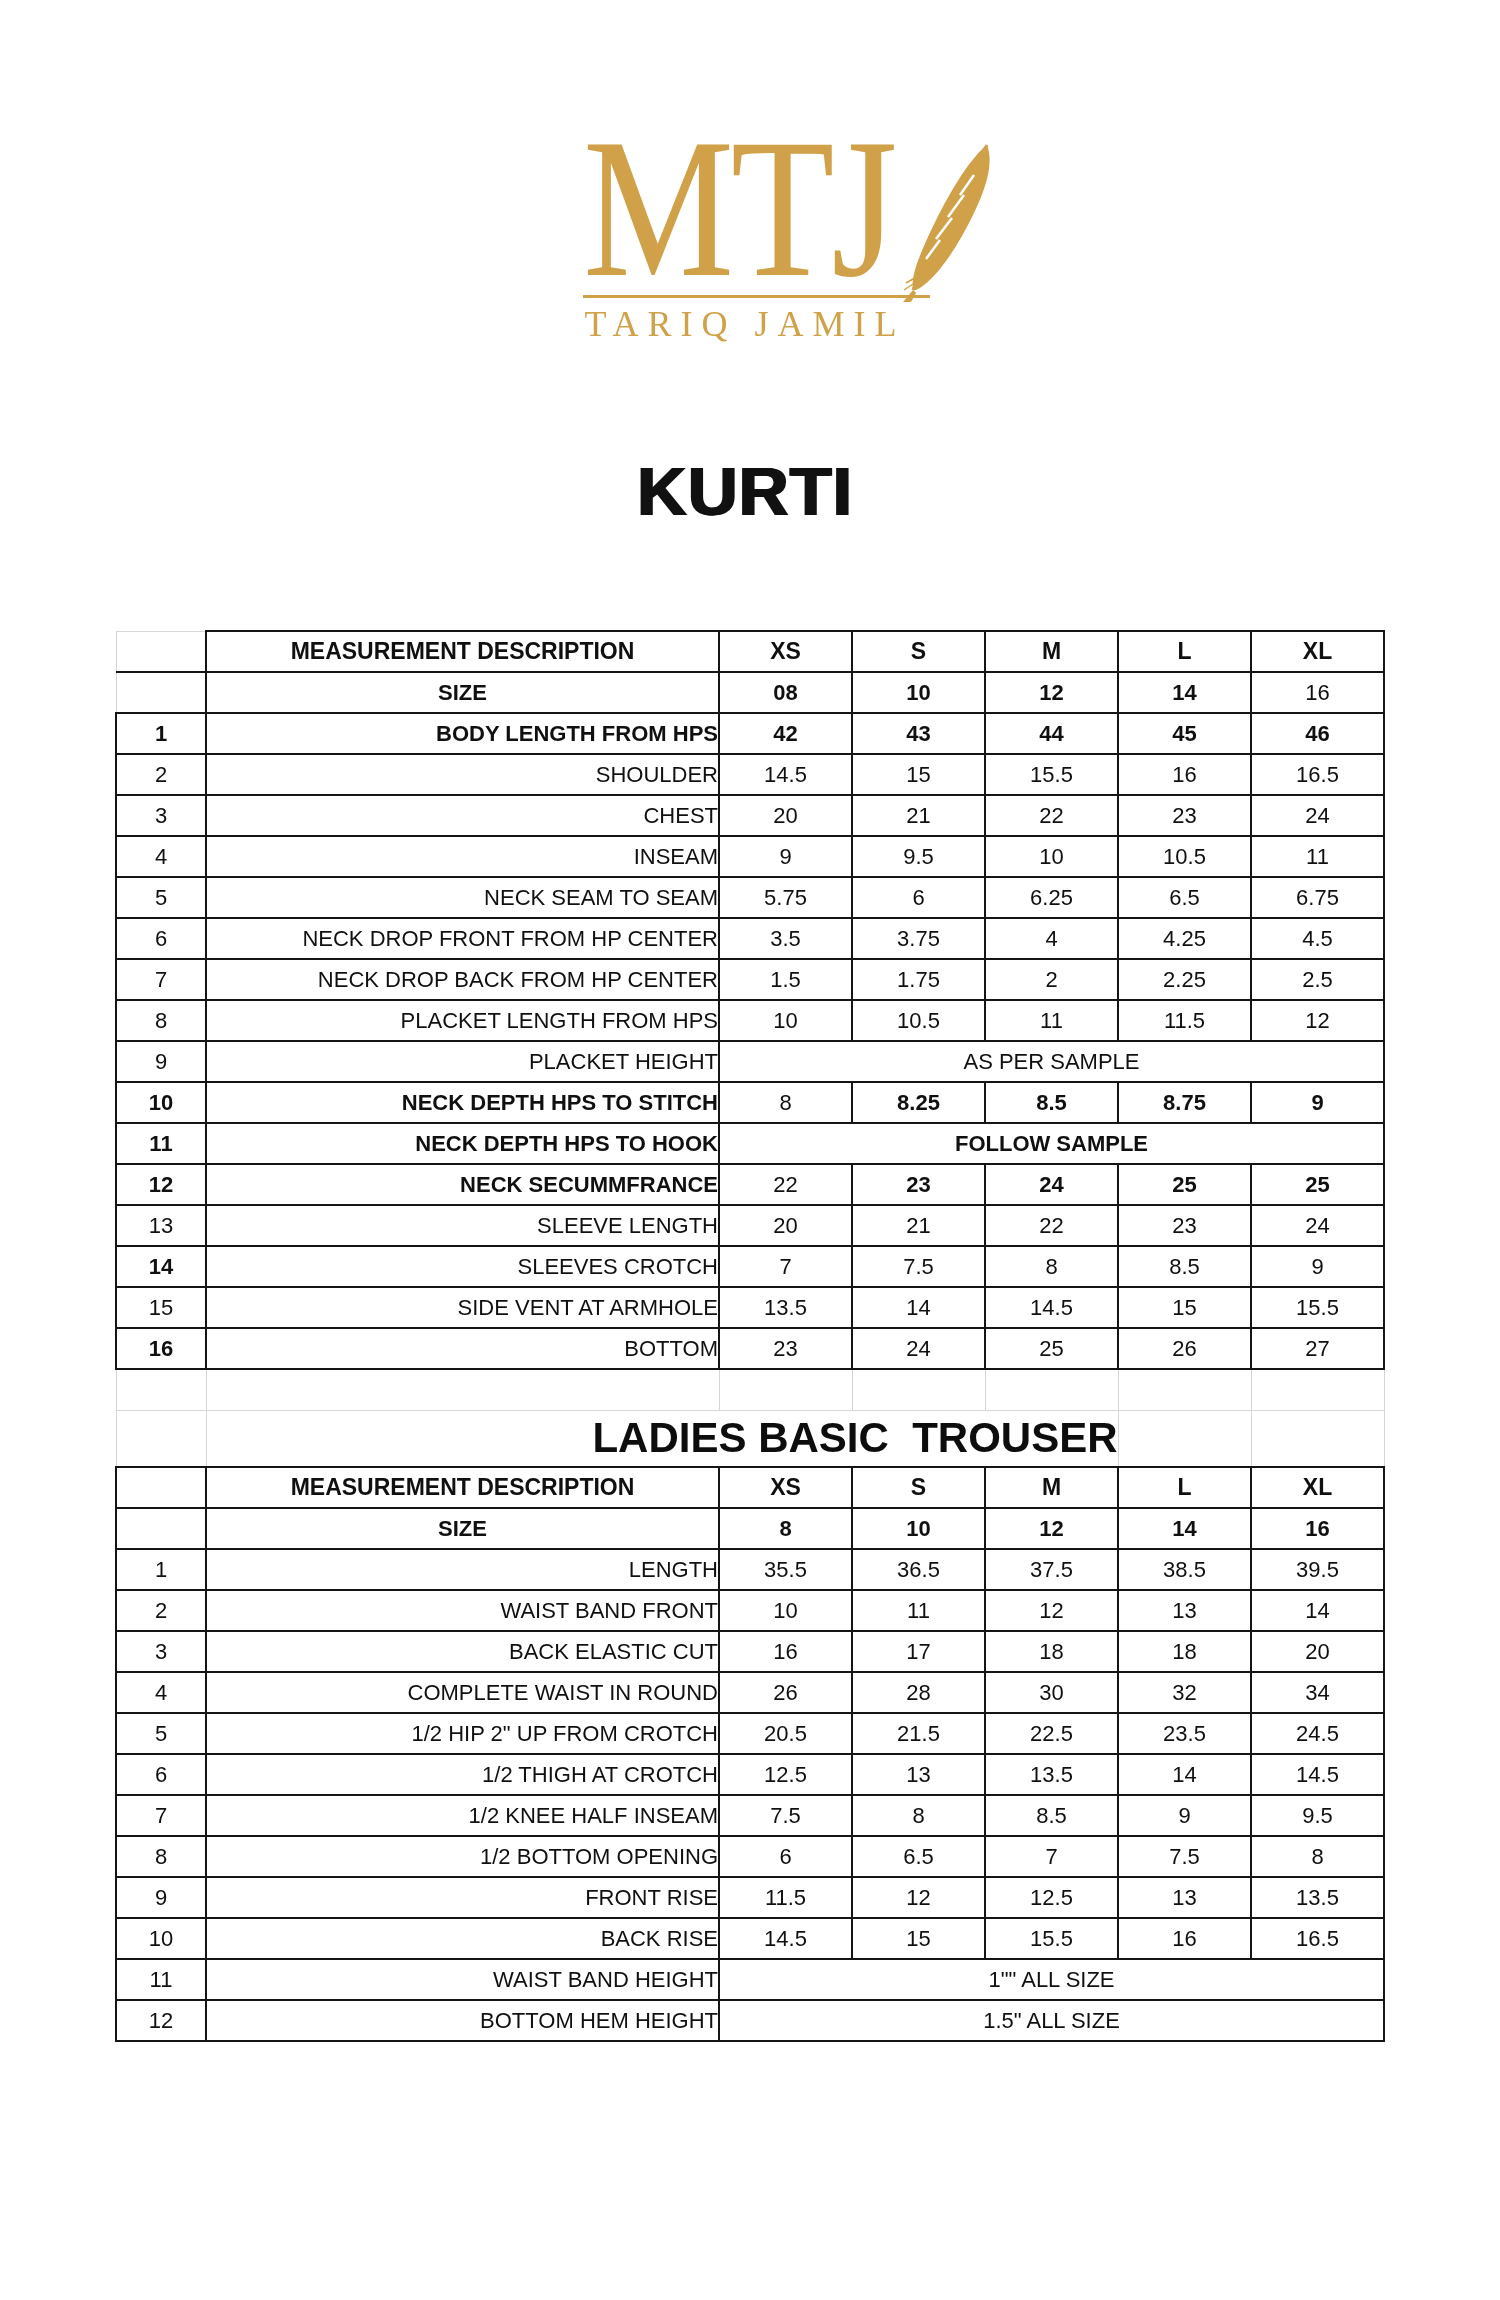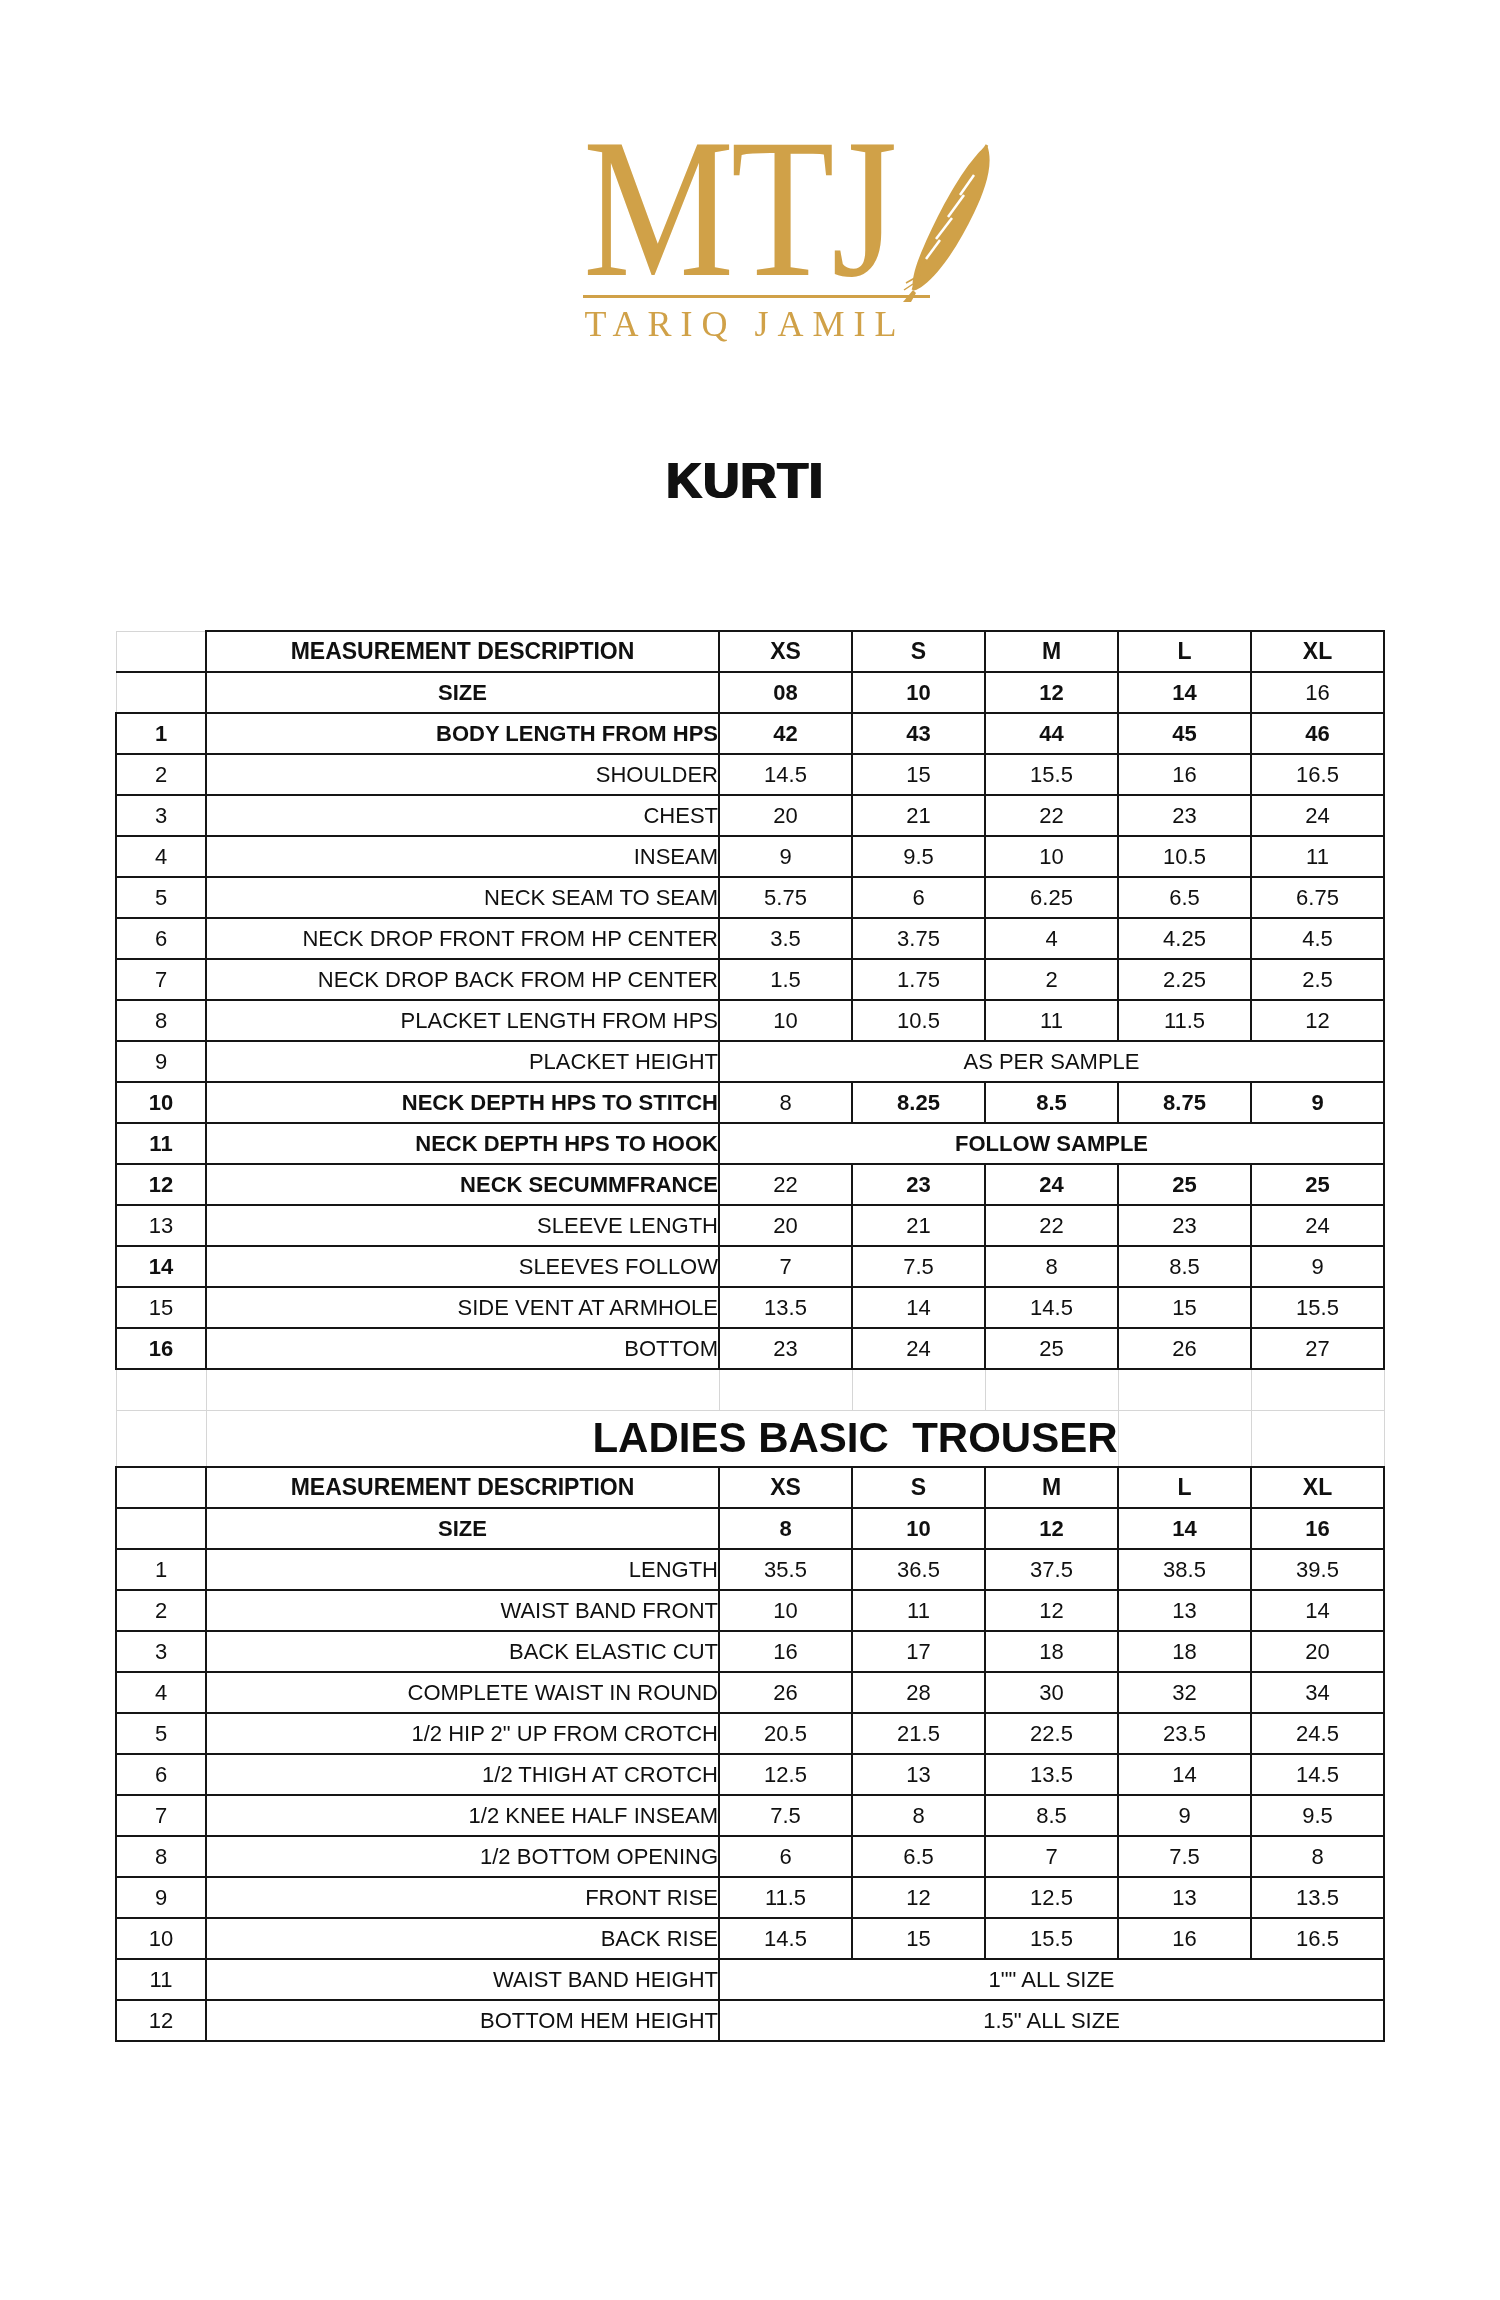--- a/index.html
+++ b/index.html
@@ -19,21 +19,21 @@
   .quill{position:absolute;left:882px;top:133px;width:120px;height:170px;}
   .logo-rule{position:absolute;left:583px;top:295px;width:347px;height:3px;background:var(--gold);}
   .logo-brand{
     position:absolute;left:525px;top:305px;width:440px;text-align:center;
     font-family:"Liberation Serif",serif;font-size:36px;line-height:1.1;
     color:var(--gold);letter-spacing:9px;white-space:nowrap;
   }
   
   .page-title{
     position:absolute;left:0;top:452px;width:1490px;text-align:center;
-    font-size:50px;font-weight:bold;letter-spacing:1px;color:#111;
+    font-size:69px;font-weight:bold;letter-spacing:1px;color:#111;
     text-shadow:1.2px 0 0 #111, -1.2px 0 0 #111;
   }
   
   table.chart{
     position:absolute;left:115px;top:630px;width:1268px;
     border-collapse:collapse;table-layout:fixed;
   }
   table.chart td{
     border:2px solid var(--ink);
     height:41px;font-size:22px;text-align:center;vertical-align:middle;
@@ -210,21 +210,21 @@
         <td>13</td>
         <td class="lbl">SLEEVE LENGTH</td>
         <td>20</td>
         <td>21</td>
         <td>22</td>
         <td>23</td>
         <td>24</td>
       </tr>
       <tr>
         <td class="b">14</td>
-        <td class="lbl">SLEEVES FOLLOW</td>
+        <td class="lbl">SLEEVES CROTCH</td>
         <td>7</td>
         <td>7.5</td>
         <td>8</td>
         <td>8.5</td>
         <td>9</td>
       </tr>
       <tr>
         <td>15</td>
         <td class="lbl">SIDE VENT AT ARMHOLE</td>
         <td>13.5</td>

